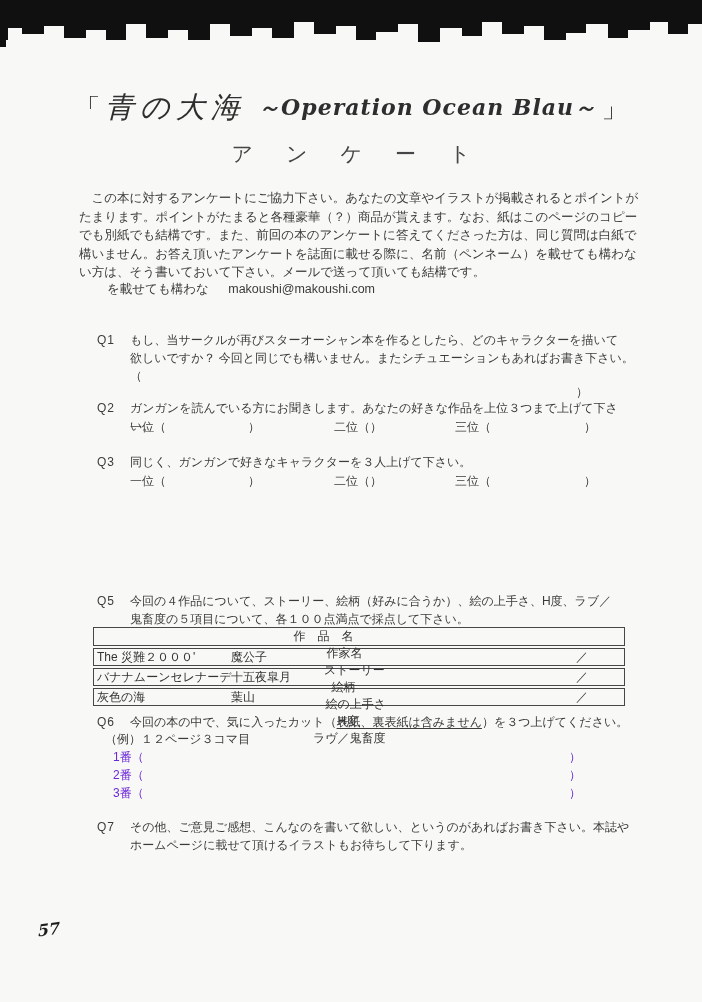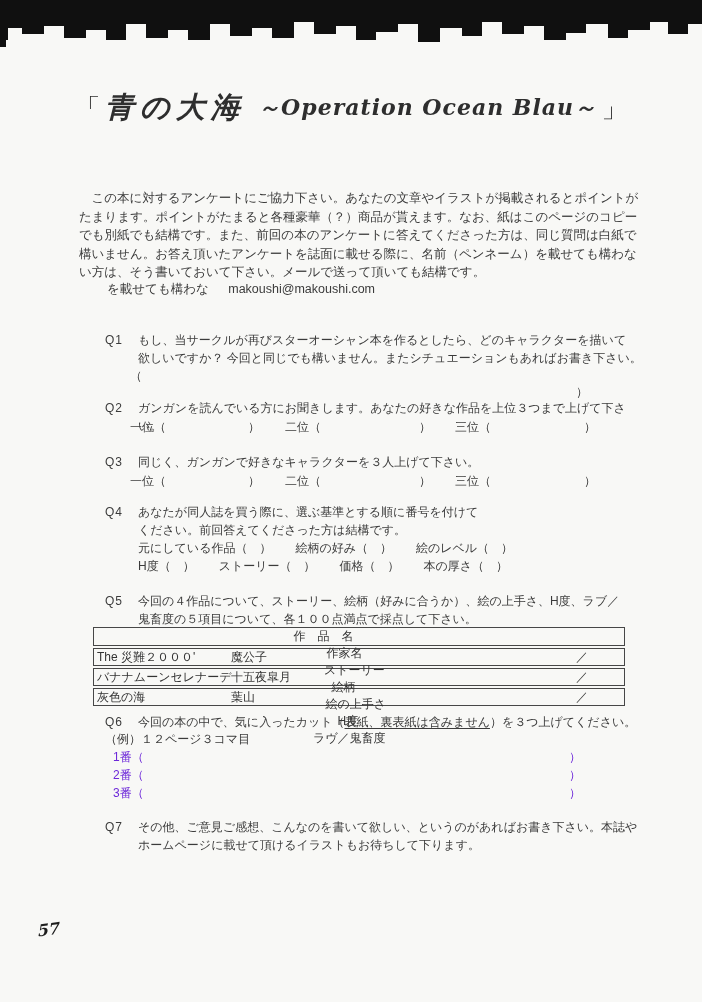--- a/index.html
+++ b/index.html
@@ -17,50 +17,50 @@
   
   .torn{position:absolute;top:0;left:0;width:702px;height:48px;}
   
   .title{
     position:absolute;top:88px;left:0;width:702px;
     text-align:center;white-space:nowrap;color:#2e2e2e;
   }
   .title .brk{font-family:"DejaVu Serif","Liberation Serif",serif;font-size:26px;font-weight:400;vertical-align:middle;}
   .title .jp{
     font-family:"DejaVu Serif","Liberation Serif",serif;
-    font-style:italic;font-weight:700;font-size:29px;letter-spacing:6px;vertical-align:middle;
+    font-style:italic;font-weight:400;font-size:29px;letter-spacing:6px;vertical-align:middle;
   }
   .title .en{
     font-family:"DejaVu Serif","Liberation Serif",serif;
     font-style:italic;font-weight:700;font-size:22px;letter-spacing:1px;vertical-align:middle;margin-left:8px;
   }
   .subtitle{
     position:absolute;top:140px;left:0;width:702px;text-align:center;
     font-size:21px;letter-spacing:33px;padding-left:33px;box-sizing:border-box;
     color:#464646;
   }
   
   .intro{
     position:absolute;top:189px;left:79px;width:572px;
     font-size:12.5px;line-height:18.5px;white-space:pre-line;color:#3b3b3b;
   }
   .email-line{
     position:absolute;top:281px;left:107px;font-size:12.5px;color:#3b3b3b;
   }
   .email-line .addr{margin-left:16px;}
   
-  .q{position:absolute;left:97px;display:flex;align-items:flex-start;font-size:12px;line-height:18px;color:#3b3b3b;margin-left:8px;}
+  .q{position:absolute;left:97px;display:flex;align-items:flex-start;font-size:12px;line-height:18px;color:#3b3b3b;}
   .q-label{width:33px;flex:0 0 33px;letter-spacing:1px;}
   .q-text{width:512px;white-space:pre-line;}
   .q1-open{position:absolute;top:368px;left:130px;font-size:12px;}
   .q1-close{position:absolute;top:384px;left:130px;width:500px;text-align:right;padding-right:42px;box-sizing:border-box;font-size:12px;}
   .ranks{position:absolute;left:130px;display:flex;font-size:12px;line-height:18px;color:#3b3b3b;}
   .rank{display:flex;justify-content:space-between;}
   .rank.r1{width:130px;margin-right:25px;}
-  .rank.r2{width:146px;margin-right:24px;}
+  .rank.r2{width:146px;margin-right:24px;justify-content:center;}
   .rank.r3{width:141px;}
   
   .q5table{position:absolute;top:627px;left:93px;width:532px;font-size:12px;color:#333;}
   .trow{display:flex;align-items:center;border:1px solid #474747;height:16px;box-sizing:content-box;background:#f8f8f6;white-space:nowrap;}
   .trow.head{height:17px;flex-direction:column;}
   .trow + .trow{margin-top:2px;}
   .hc{flex:0 0 auto;overflow:visible;}
   .hc1{width:137px;padding-left:3px;box-sizing:border-box;}
   .hc2{width:65px;}
   .hc3{width:70px;}
@@ -93,20 +93,21 @@
     <path fill="#101010" d="M0,0 H702 V24 H688 V34 H668 V22 H650 V30 H628 V38 H608 V24 H586 V33 H566 V40 H544 V26 H524 V34 H502 V22 H482 V36 H462 V28 H440 V42 H418 V24 H398 V32 H376 V40 H356 V26 H336 V34 H314 V22 H294 V38 H272 V28 H252 V36 H230 V24 H210 V40 H188 V30 H168 V38 H146 V24 H126 V40 H106 V30 H86 V38 H64 V26 H44 V34 H22 V28 H8 V40 H0 Z"></path>
     <rect fill="#101010" x="0" y="24" width="6" height="23"></rect>
   </svg>
 
   <div class="title">
     <span class="brk">「</span>
     <span class="jp">青の大海</span>
     <span class="en">～Operation Ocean Blau～</span>
     <span class="brk">」</span>
   </div>
+  <div class="subtitle">アンケート</div>
 
   <div class="intro">　この本に対するアンケートにご協力下さい。あなたの文章やイラストが掲載されるとポイントが
 たまります。ポイントがたまると各種豪華（？）商品が貰えます。なお、紙はこのページのコピー
 でも別紙でも結構です。また、前回の本のアンケートに答えてくださった方は、同じ質問は白紙で
 構いません。お答え頂いたアンケートを誌面に載せる際に、名前（ペンネーム）を載せても構わな
 い方は、そう書いておいて下さい。メールで送って頂いても結構です。</div>
   <div class="email-line">
     <span>を載せても構わな</span>
     <span class="addr">makoushi@makoushi.com</span>
   </div>
@@ -150,27 +151,20 @@
     <div class="rank r2">
       <span>二位（</span>
       <span>）</span>
     </div>
     <div class="rank r3">
       <span>三位（</span>
       <span>）</span>
     </div>
   </div>
 
-  <div class="q" style="top:503px;">
-    <div class="q-label">Q4</div>
-    <div class="q-text">あなたが同人誌を買う際に、選ぶ基準とする順に番号を付けて
-ください。前回答えてくださった方は結構です。
-元にしている作品（　）　　絵柄の好み（　）　　絵のレベル（　）
-H度（　）　　ストーリー（　）　　価格（　）　　本の厚さ（　）</div>
-  </div>
 
   <div class="q" style="top:592px;">
     <div class="q-label">Q5</div>
     <div class="q-text">今回の４作品について、ストーリー、絵柄（好みに合うか）、絵の上手さ、H度、ラブ／
 鬼畜度の５項目について、各１００点満点で採点して下さい。</div>
   </div>
   <div class="q5table">
     <div class="trow head">
       <span class="hc hc1">作　品　名</span>
       <span class="hc hc2">作家名</span>

